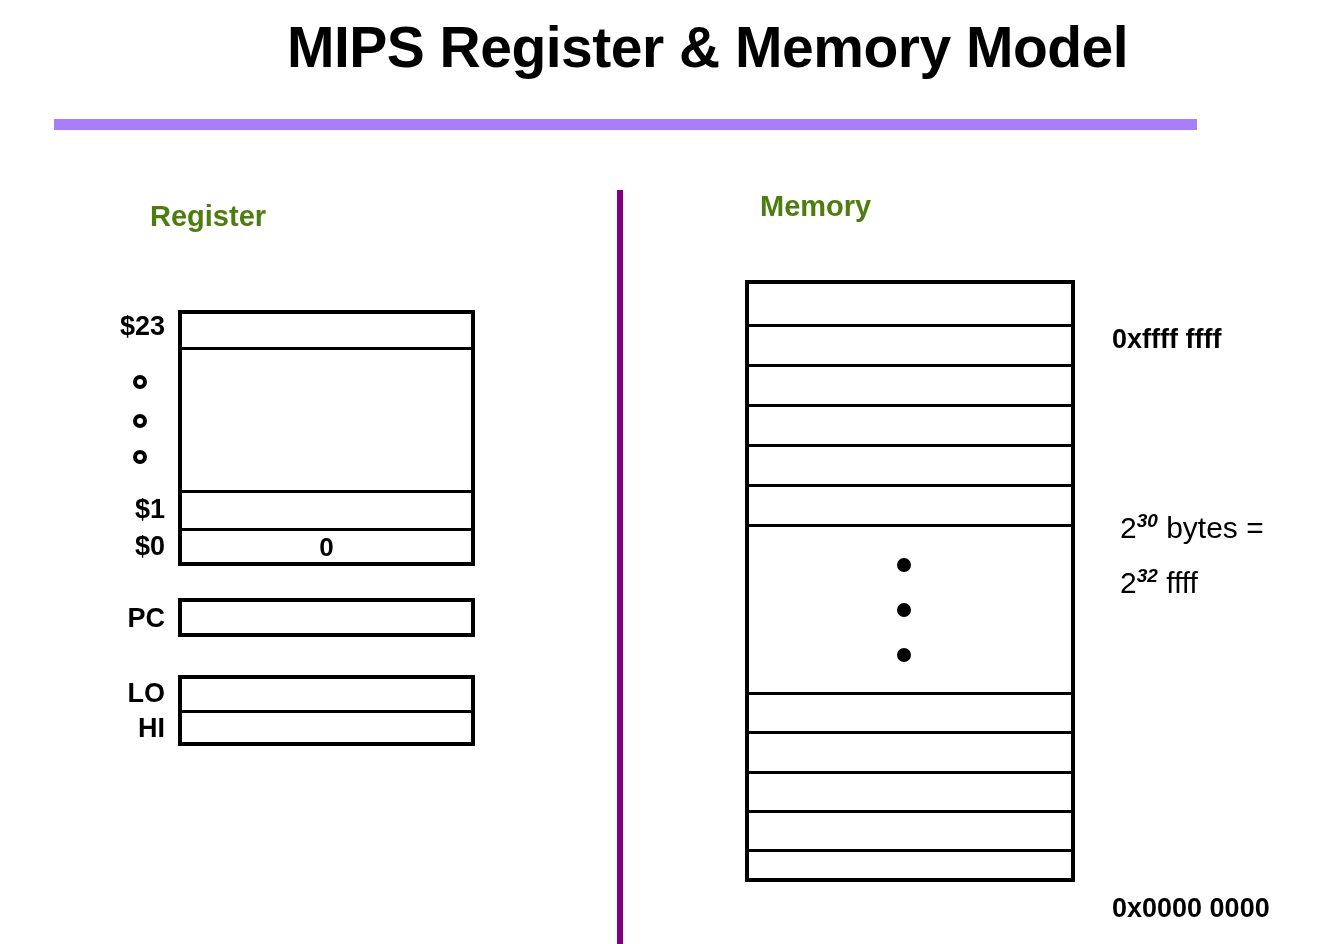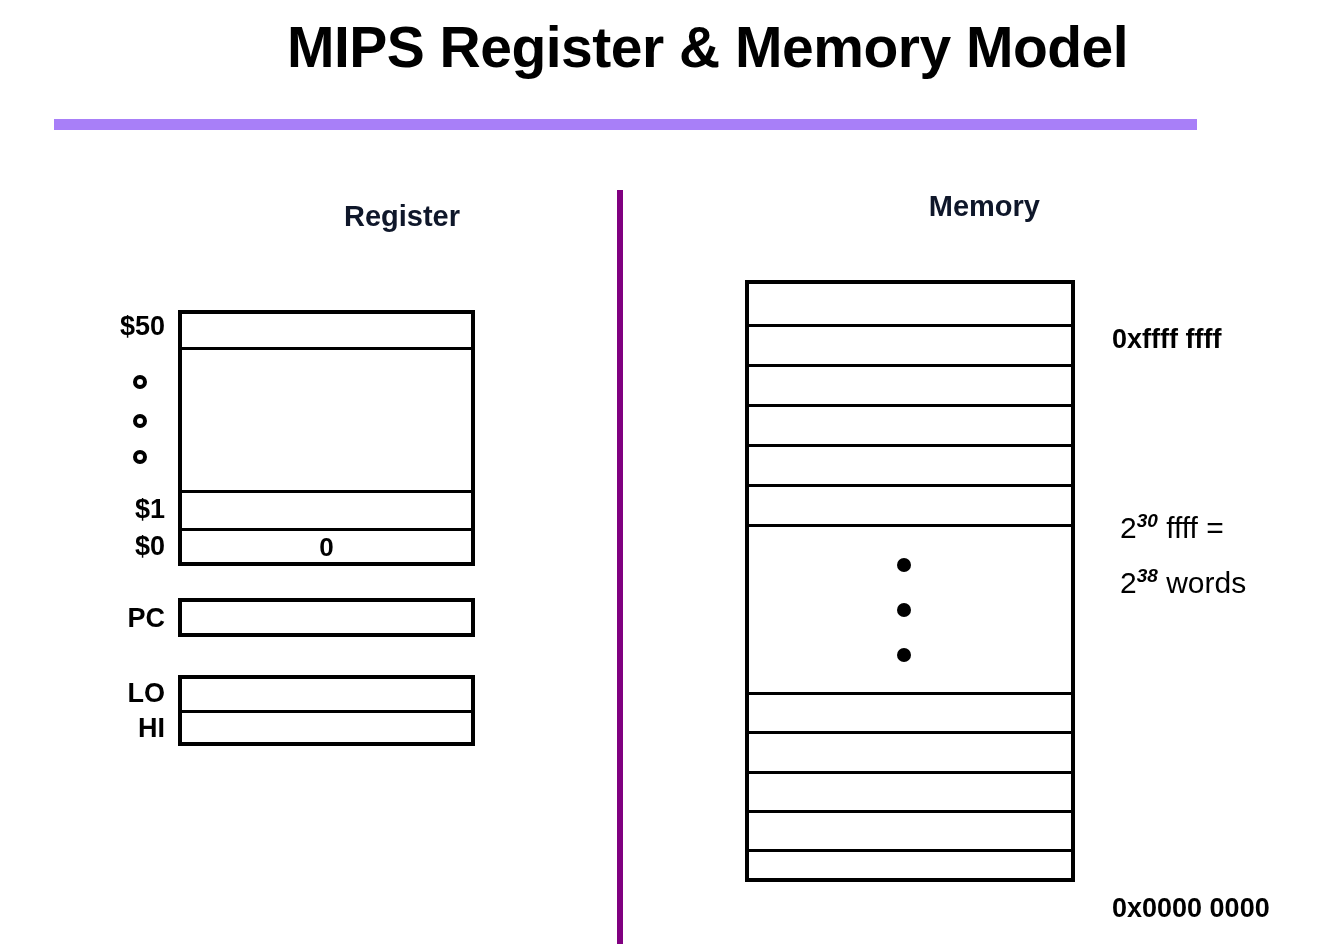--- a/index.html
+++ b/index.html
@@ -37,23 +37,23 @@
     width: 1143px;
     height: 11px;
     background: #a87ff8;
   }
 
   
   .section-heading {
     position: absolute;
     font-size: 29px;
     font-weight: bold;
-    color: #0f172a;
-    white-space: nowrap;
-    text-align: right;
+    color: #4d7c0f;
+    white-space: nowrap;
+    text-align: left;
   }
   #register-heading {
     left: 150px;
     top: 200px;
     width: 310px;
   }
   #memory-heading {
     left: 760px;
     top: 190px;
     width: 280px;
@@ -217,21 +217,21 @@
 <body>
 
 <div id="slide-title">MIPS Register &amp; Memory Model</div>
 
 <div id="title-rule"></div>
 
 <div id="center-divider"></div>
 
 <div id="register-heading" class="section-heading">Register</div>
 
-<div id="label-r31" class="reg-label">$50</div>
+<div id="label-r31" class="reg-label">$23</div>
 
 <div id="reg-dot-1" class="reg-ellipsis-dot"></div>
 <div id="reg-dot-2" class="reg-ellipsis-dot"></div>
 <div id="reg-dot-3" class="reg-ellipsis-dot"></div>
 
 <div id="label-r1" class="reg-label">$1</div>
 
 <div id="label-r0" class="reg-label">$0</div>
 
 <div id="register-file-box">
@@ -266,15 +266,15 @@
     <div class="mem-div" style="top: 565px;"></div>
     <div class="mem-dot" style="top: 274px;"></div>
     <div class="mem-dot" style="top: 319px;"></div>
     <div class="mem-dot" style="top: 364px;"></div>
   </div>
 
 <div id="addr-top" class="mem-addr-label">0xffff ffff</div>
 
 <div id="addr-bottom" class="mem-addr-label">0x0000 0000</div>
 
-<div id="size-words" class="mem-size-line"><span>2</span><sup>30</sup><span> ffff =</span></div>
-
-<div id="size-bytes" class="mem-size-line"><span>2</span><sup>38</sup><span> words</span></div>
+<div id="size-words" class="mem-size-line"><span>2</span><sup>30</sup><span> bytes =</span></div>
+
+<div id="size-bytes" class="mem-size-line"><span>2</span><sup>32</sup><span> ffff</span></div>
 
 </body></html>

